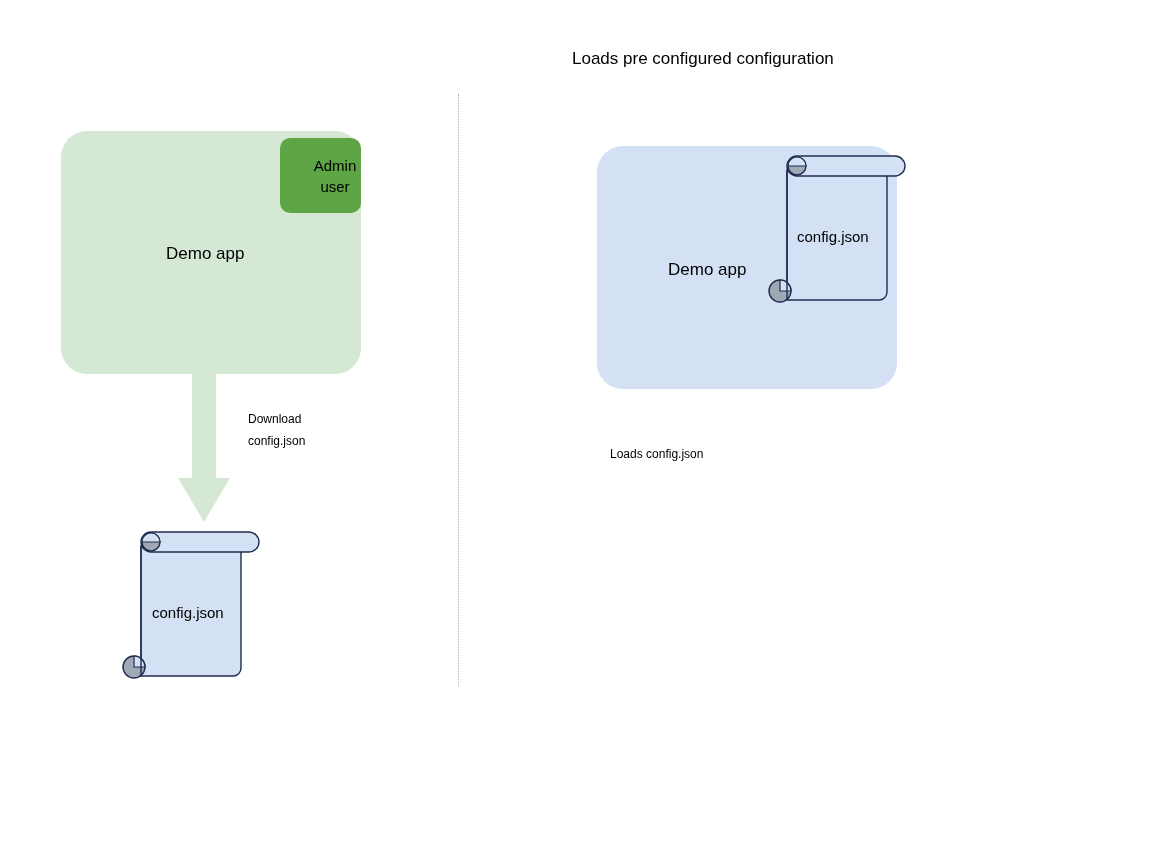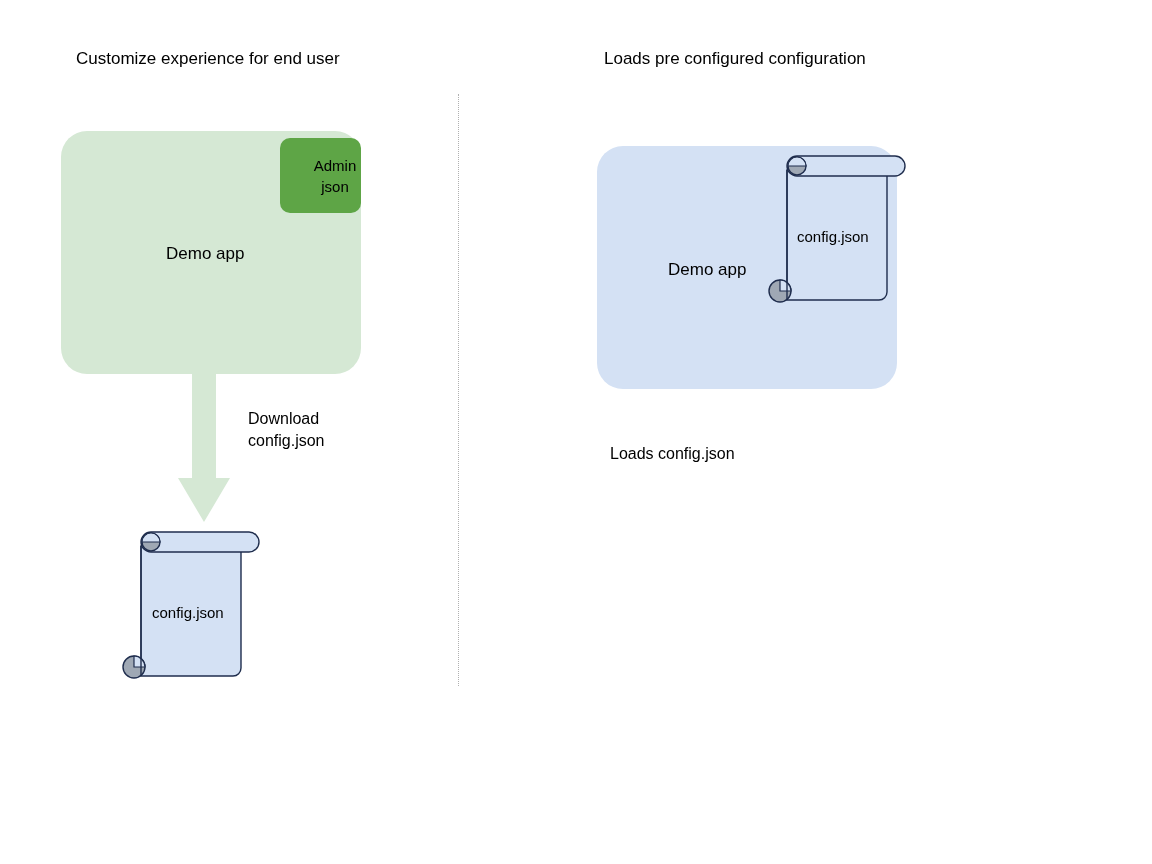--- a/index.html
+++ b/index.html
@@ -21,21 +21,21 @@
   }
   
   .section-title {
     position: absolute;
     font-size: 17px;
     line-height: 20px;
     color: #000000;
     white-space: nowrap;
   }
   #title-left  { left: 76px;  top: 49px; }
-  #title-right { left: 604px; top: 49px; }
+  #title-right { left: 572px; top: 49px; }
 
   
   .divider {
     position: absolute;
     left: 458px;
     top: 94px;
     width: 0;
     height: 592px;
     border-left: 1px dotted #b0b0b0;
   }
@@ -94,21 +94,21 @@
     position: absolute;
     left: 175px;
     top: 372px;
     width: 60px;
     height: 152px;
   }
   #download-arrow svg { display: block; }
 
   .edge-label {
     position: absolute;
-    font-size: 16px;
+    font-size: 12px;
     line-height: 22px;
     white-space: nowrap;
   }
   #download-label { left: 248px; top: 408px; }
   #loads-label    { left: 610px; top: 443px; }
 
   
   .scroll-doc {
     position: absolute;
   }
@@ -123,34 +123,33 @@
     white-space: nowrap;
   }
   #scroll-left-label  { left: 152px; top: 604px; }
   #scroll-right-label { left: 797px; top: 228px; }
 </style>
 </head>
 <body>
 
 <div class="canvas">
 
-  <div class="section-title" id="title-left">Customize experience for end user</div>
 
   <div class="section-title" id="title-right">Loads pre configured configuration</div>
 
   <div class="divider"></div>
 
   <div class="app-box" id="admin-app-box"></div>
 
   <div class="app-label" id="admin-app-label">Demo app</div>
 
   <div id="admin-panel-box">
     <div id="admin-panel-label">
       <span>Admin</span><br>
-      <span>json</span>
+      <span>user</span>
     </div>
   </div>
 
   <div id="download-arrow">
     <svg width="60" height="152" viewBox="0 0 60 152" xmlns="http://www.w3.org/2000/svg">
       <path d="M 17 0 L 41 0 L 41 106 L 55 106 L 29 150 L 3 106 L 17 106 Z" fill="#d5e8d4"></path>
     </svg>
   </div>
 
   <div class="edge-label" id="download-label">

